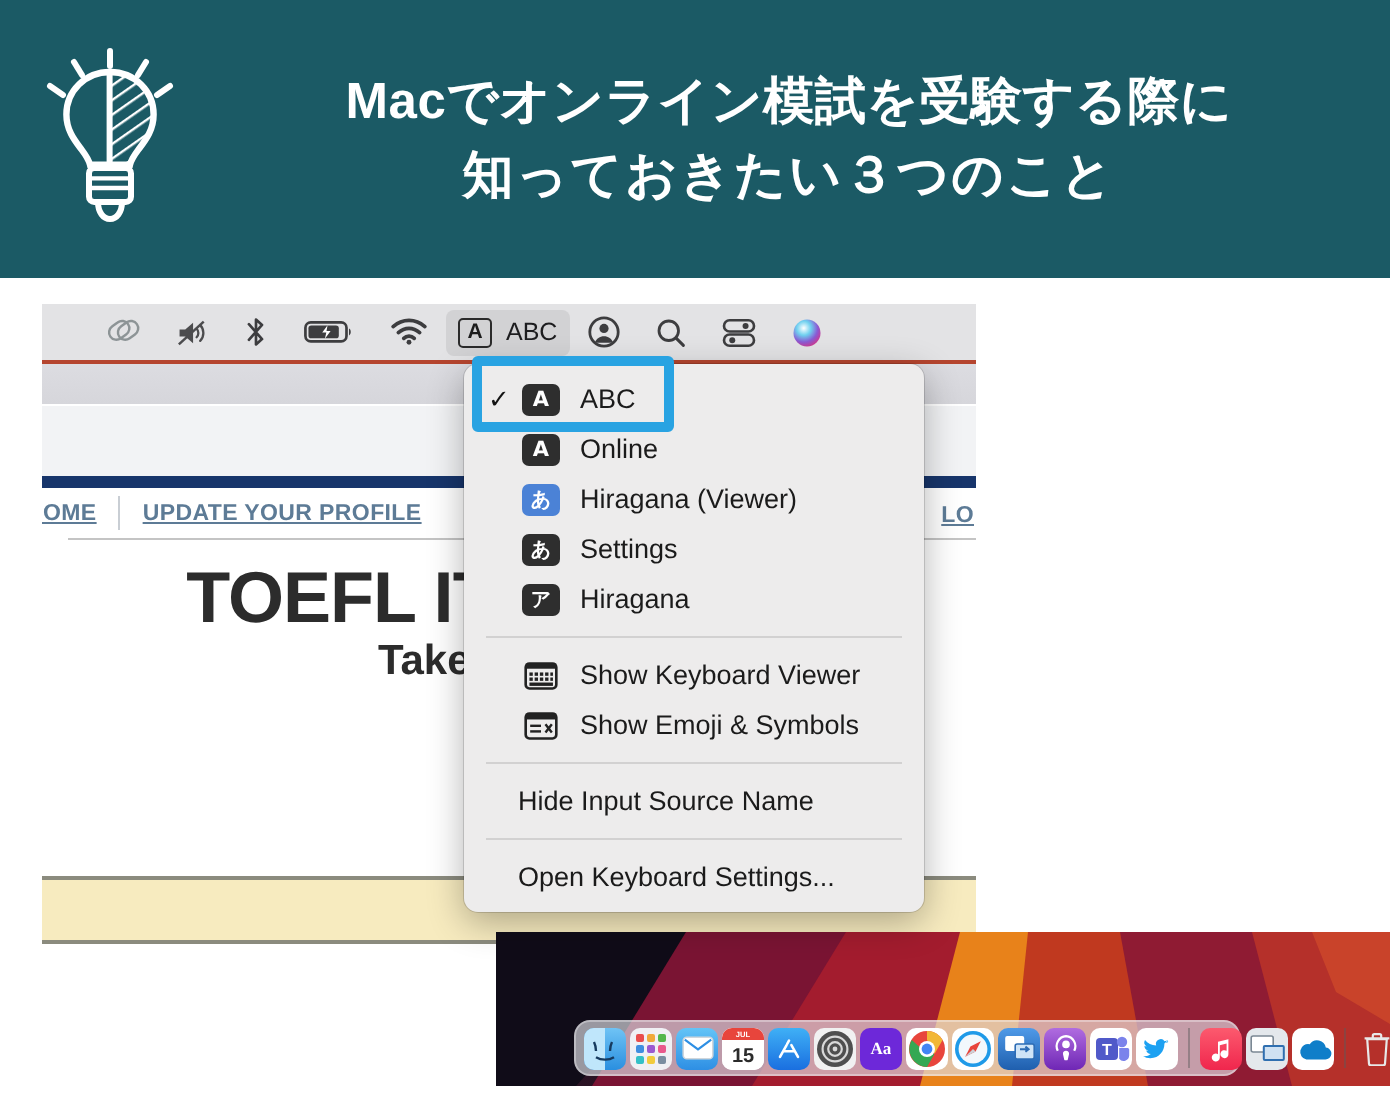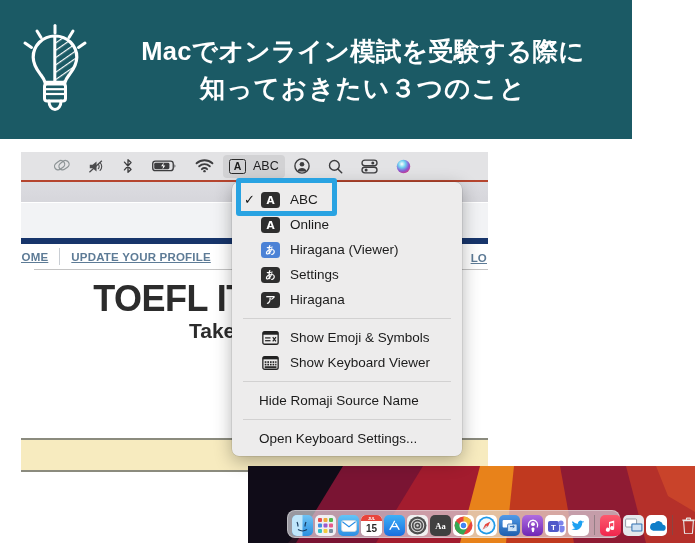--- a/index.html
+++ b/index.html
@@ -6,21 +6,21 @@
   html, body {
     width: 695px; height: 552px;
     font-family: "Liberation Sans", sans-serif;
     background: #ffffff;
     overflow: hidden;
   }
   #root { position: relative; width: 695px; height: 552px; background: #fff; }
 
   
   .header {
-    position: absolute; left: 0; top: 0; width: 632px; height: 139px;
+    position: absolute; left: 0; top: 0; width: 695px; height: 139px;
     background: #1b5a65;
     display: flex; align-items: center;
   }
   .bulb-wrap { width: 110px; height: 139px; display: flex; align-items: center; justify-content: center; flex: 0 0 110px; }
   .header-text {
     flex: 1 1 auto; padding-right: 16px;
     color: #ffffff; text-align: center;
     font-weight: bold; font-size: 25.5px; line-height: 1.42;
     letter-spacing: 0.3px;
   }
@@ -149,21 +149,21 @@
     position: absolute; left: 248px; top: 466px; width: 447px; height: 77px;
     overflow: hidden; z-index: 20;
   }
   .wall { position: absolute; inset: 0; background: #1d0f24; }
   .dock {
     position: absolute; left: 39px; bottom: 5px;
     height: 28px; width: 333px;
     background: rgba(225,225,230,.66);
     border: .5px solid rgba(255,255,255,.35);
     border-radius: 8px;
-    display: flex; align-items: flex-start;
+    display: flex; align-items: center;
     padding: 4px 4px; gap: 2px;
   }
   .dock-ico {
     width: 21px; height: 21px; border-radius: 5px; flex: 0 0 21px;
     display: inline-flex; align-items: center; justify-content: center;
     font-size: 9px; color: #fff; font-weight: bold; overflow: hidden;
     position: relative;
   }
   .dock-div { width: 1px; height: 20px; background: rgba(90,90,90,.45); margin: 0 3px; flex: 0 0 1px; }
   .shot-border-top { position:absolute; left:0; top:0; width:467px; height:1px; background:#cfcfcf; }
@@ -354,34 +354,20 @@
       <span class="mi-label">Settings</span>
     </div>
 
     <div class="menu-item">
       <span class="mi-check"></span>
       <span class="mi-icon jp">ア</span>
       <span class="mi-label">Hiragana</span>
     </div>
 
     <div class="menu-sep"></div>
-
-    <div class="menu-item">
-      <span class="mi-check"></span>
-      <span class="mi-glyph">
-        <svg width="17" height="14" viewBox="0 0 18 15" aria-hidden="true">
-          <rect x="0.8" y="0.8" width="16.4" height="13.4" rx="2" fill="none" stroke="#222" stroke-width="1.4"></rect>
-          <rect x="0.8" y="0.8" width="16.4" height="3.2" fill="#222"></rect>
-          <line x1="3.2" y1="7.4" x2="9" y2="7.4" stroke="#222" stroke-width="1.3"></line>
-          <line x1="3.2" y1="10.4" x2="9" y2="10.4" stroke="#222" stroke-width="1.3"></line>
-          <path d="M11.4 6.6l3.4 4.4M14.8 6.6l-3.4 4.4" stroke="#222" stroke-width="1.3"></path>
-        </svg>
-      </span>
-      <span class="mi-label">Show Emoji &amp; Symbols</span>
-    </div>
 
     <div class="menu-item">
       <span class="mi-check"></span>
       <span class="mi-glyph">
         <svg width="17" height="14" viewBox="0 0 18 15" aria-hidden="true">
           <rect x="0.8" y="0.8" width="16.4" height="13.4" rx="2" fill="none" stroke="#222" stroke-width="1.4"></rect>
           <rect x="0.8" y="0.8" width="16.4" height="2.8" fill="#222"></rect>
           <g fill="#222">
             <rect x="2.8" y="5.6" width="1.8" height="1.8"></rect>
               <rect x="5.6" y="5.6" width="1.8" height="1.8"></rect>
@@ -393,24 +379,38 @@
             <rect x="8.4" y="8.3" width="1.8" height="1.8"></rect>
               <rect x="11.2" y="8.3" width="1.8" height="1.8"></rect>
             <rect x="14" y="8.3" width="1.4" height="1.8"></rect>
             <rect x="2.8" y="11" width="12.6" height="1.8"></rect>
           </g>
         </svg>
       </span>
       <span class="mi-label">Show Keyboard Viewer</span>
     </div>
 
+    <div class="menu-item">
+      <span class="mi-check"></span>
+      <span class="mi-glyph">
+        <svg width="17" height="14" viewBox="0 0 18 15" aria-hidden="true">
+          <rect x="0.8" y="0.8" width="16.4" height="13.4" rx="2" fill="none" stroke="#222" stroke-width="1.4"></rect>
+          <rect x="0.8" y="0.8" width="16.4" height="3.2" fill="#222"></rect>
+          <line x1="3.2" y1="7.4" x2="9" y2="7.4" stroke="#222" stroke-width="1.3"></line>
+          <line x1="3.2" y1="10.4" x2="9" y2="10.4" stroke="#222" stroke-width="1.3"></line>
+          <path d="M11.4 6.6l3.4 4.4M14.8 6.6l-3.4 4.4" stroke="#222" stroke-width="1.3"></path>
+        </svg>
+      </span>
+      <span class="mi-label">Show Emoji &amp; Symbols</span>
+    </div>
+
     <div class="menu-sep"></div>
 
     <div class="menu-item plain">
-      <span>Hide Romaji Source Name</span>
+      <span>Hide Input Source Name</span>
     </div>
 
     <div class="menu-sep"></div>
 
     <div class="menu-item plain">
       <span>Open Keyboard Settings...</span>
     </div>
   </div>
 
   <div class="hl-ring"></div>
@@ -486,21 +486,21 @@
 
       <span class="dock-ico" style="background:#f1f1f1;">
         <svg width="19" height="19" viewBox="0 0 19 19">
             <circle cx="9.5" cy="9.5" r="9" fill="#4f4f4f"></circle>
             <circle cx="9.5" cy="9.5" r="6.2" fill="none" stroke="#d8d8d8" stroke-width="1.1"></circle>
             <circle cx="9.5" cy="9.5" r="3.4" fill="none" stroke="#d8d8d8" stroke-width="1.1"></circle>
             <circle cx="9.5" cy="9.5" r="1.2" fill="#d8d8d8"></circle>
           </svg>
       </span>
 
-      <span class="dock-ico" style="background:#404040;">
+      <span class="dock-ico" style="background:#6d28d9;">
         <span style="font-size:8.5px;color:#fff;font-family:'Liberation Serif',serif;">Aa</span>
       </span>
 
       <span class="dock-ico" style="background:#fff;">
         <svg width="19" height="19" viewBox="0 0 19 19">
             <circle cx="9.5" cy="9.5" r="9" fill="#e8453c"></circle>
             <path d="M9.5.5A9 9 0 0117.3 5H9.5z" fill="#f2b736"></path>
             <path d="M1.9 5A9 9 0 0017.3 5H9.5z" fill="#e8453c"></path>
             <path d="M1.9 5l3.8 6.5 3.8-2L9.5 5z" fill="#34a853" opacity=".0"></path>
             <path d="M1.9 5A9 9 0 009.5 18.5l3.8-6.6H9.5z" fill="#34a853"></path>

